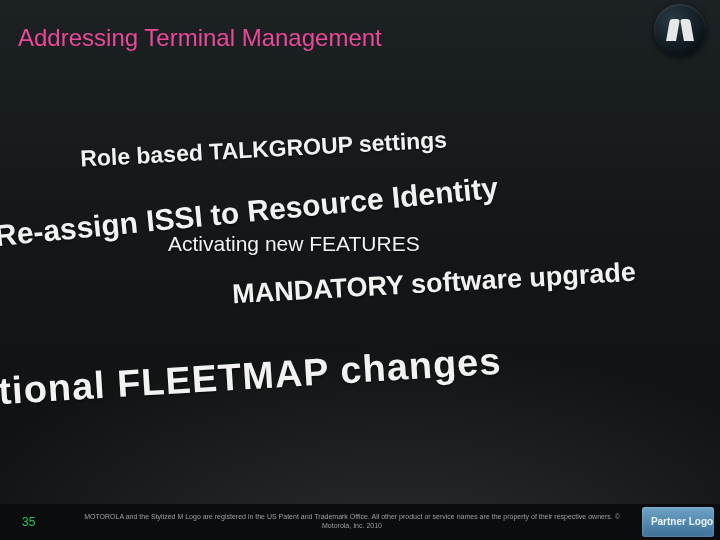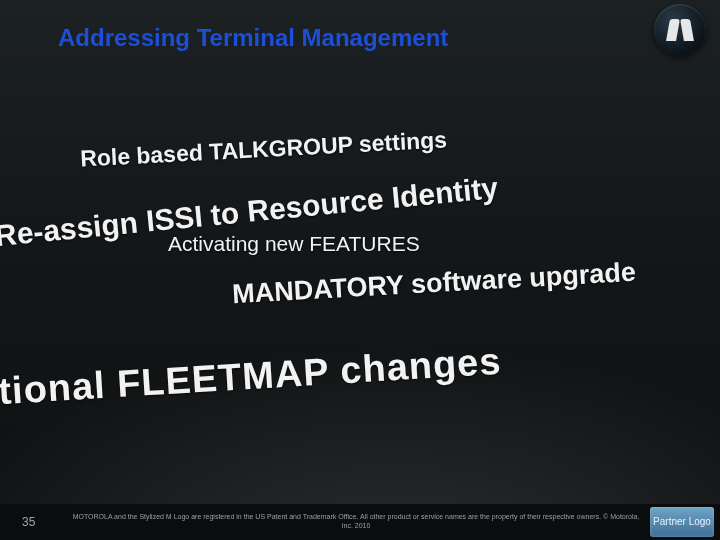--- a/index.html
+++ b/index.html
@@ -8,21 +8,21 @@
     font-family:Arial,Helvetica,sans-serif;
     background:
       radial-gradient(ellipse 900px 400px at 55% 105%, rgba(255,255,255,0.12) 0%, rgba(255,255,255,0) 55%),
       linear-gradient(to bottom,#1c2124 0%,#141719 45%,#0e1011 100%);
     color:#fff;
     position:relative;
     overflow:hidden;
   }
   .title{
     position:absolute;top:24px;left:18px;
-    font-size:24px;font-weight:bold;color:#1d4ed8;margin-left:40px;
+    font-size:24px;font-weight:normal;color:#ec4899;
   }
   .logo-disc{
     position:absolute;top:4px;right:14px;
     width:52px;height:52px;border-radius:50%;
     background:radial-gradient(circle at 35% 30%, #2a3a46 0%, #0b1419 70%, #050a0d 100%);
     box-shadow:0 2px 6px rgba(0,0,0,.6), inset 0 1px 2px rgba(255,255,255,.15);
     display:flex;align-items:center;justify-content:center;
   }
   .mlogo{width:30px;height:22px;position:relative}
   .mlogo span{position:absolute;bottom:0;width:10px;height:22px;background:#e6e8e8;border-radius:3px 3px 0 0}
@@ -37,32 +37,33 @@
   .t2{top:195px;left:-6px;font-size:30px;transform:rotate(-5.5deg)}
   .t3{top:232px;left:168px;font-size:21px;font-weight:normal}
   .t4{top:268px;left:232px;font-size:27px;transform:rotate(-3.2deg)}
   .t5{top:355px;left:-2px;font-size:38px;transform:rotate(-3.5deg);letter-spacing:1px}
   .footer{
     position:absolute;left:0;right:0;bottom:0;height:36px;
     background:#0a0c0d;
     display:flex;align-items:center;
   }
   .pagenum{
-    color:#a3a3a3;font-size:12px;margin-left:22px;width:40px;
+    color:#22c55e;font-size:12px;margin-left:22px;width:40px;
   }
   .legal{
     flex:1;text-align:center;color:#9aa0a3;font-size:7px;line-height:1.25;
     padding:0 10px;
   }
   .plogo{
     width:64px;height:30px;margin-right:6px;
     background:linear-gradient(#6fa3c7,#3d6f96);
     border-radius:3px;display:flex;align-items:center;justify-content:center;
-    color:#e9f3fa;font-size:10px;font-weight:normal;line-height:1.05;text-align:center;
+    color:#e9f3fa;font-size:10px;font-weight:bold;line-height:1.05;text-align:center;
     box-shadow:inset 0 0 3px rgba(255,255,255,.3);
+    padding-left:8px;
   }
 </style>
 </head>
 <body>
 
 <div class="title">Addressing Terminal Management</div>
 
 <div class="logo-disc">
   <div class="mlogo">
     <span class="l"></span>

